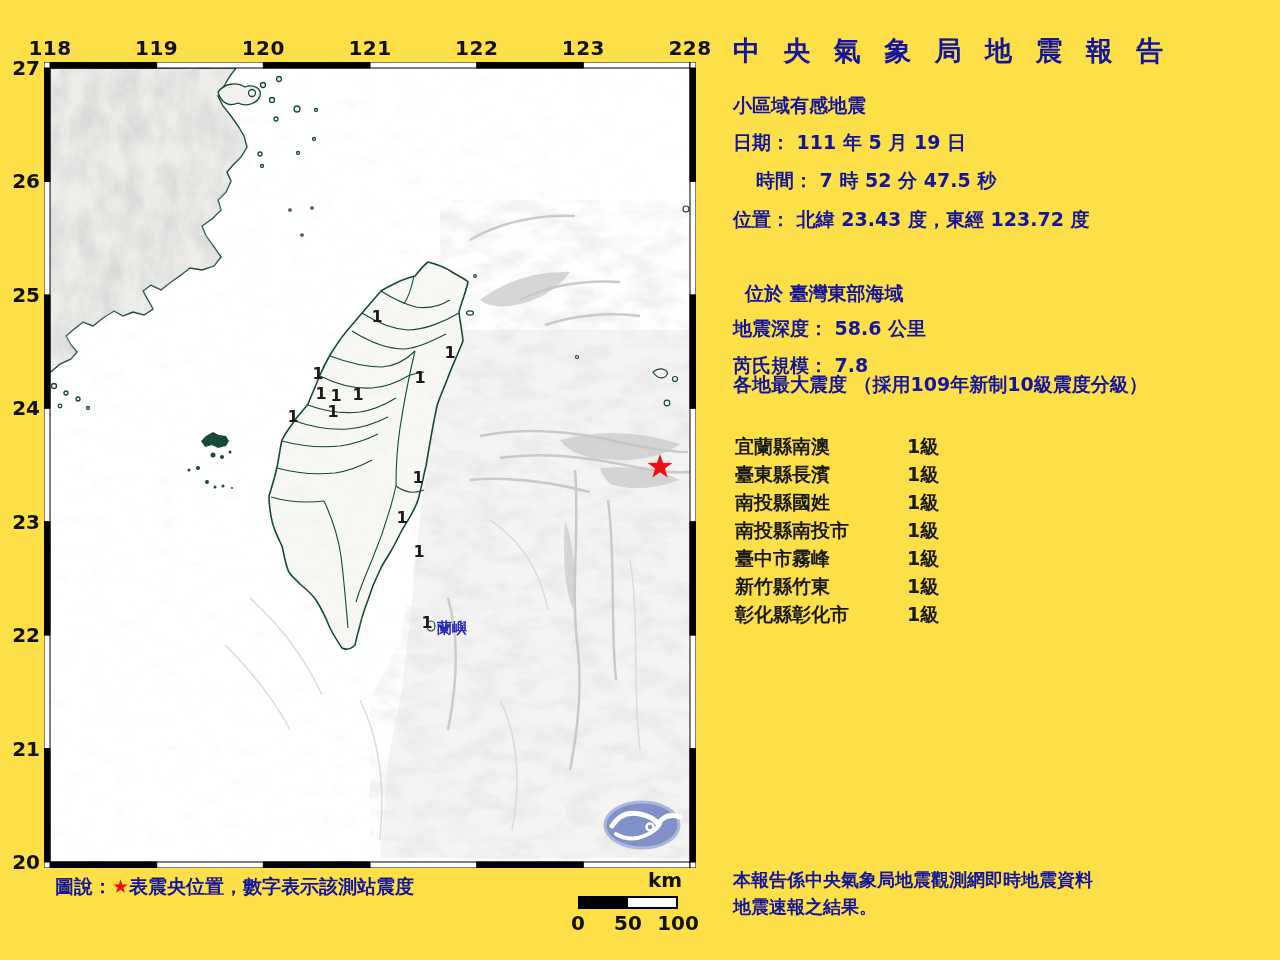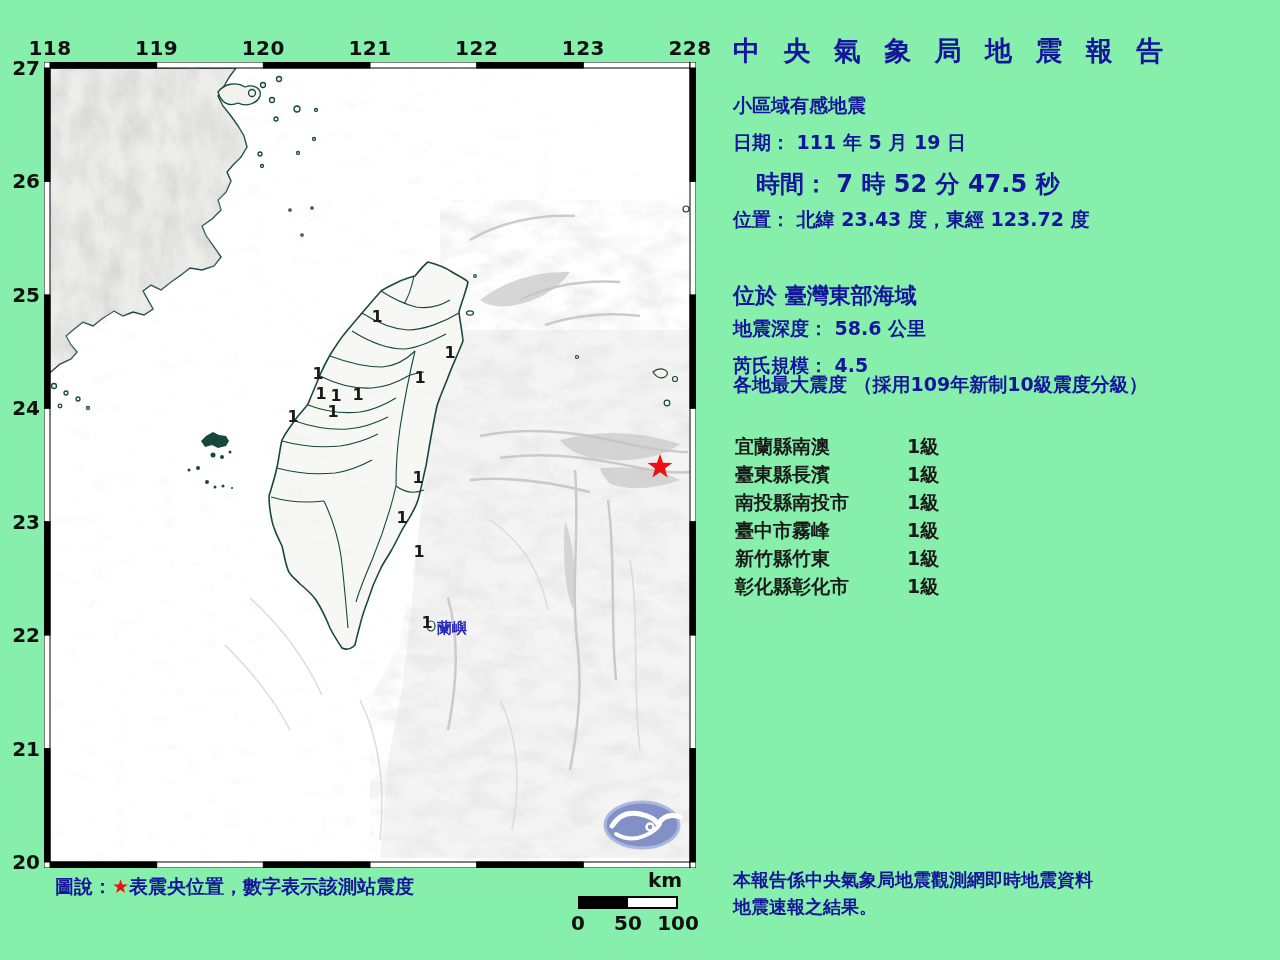--- a/index.html
+++ b/index.html
@@ -1,38 +1,38 @@
 <!DOCTYPE html>
 <html><head>
 <meta charset="utf-8">
 <style>
   * { margin:0; padding:0; box-sizing:border-box; }
   html,body { background:#ffffff; }
   .page {
-    position:relative; width:1280px; height:960px; background:#86efac;
+    position:relative; width:1280px; height:960px; background:#fde047;
     font-family:"DejaVu Sans", sans-serif; overflow:hidden;
   }
   
   .lon-label {
     position:absolute; top:36px; width:60px; text-align:center;
     font-size:20px; font-weight:600; color:#111; letter-spacing:0.5px;
   }
   .lat-label {
     position:absolute; left:2px; width:38px; text-align:right;
     font-size:20px; font-weight:600; color:#111; line-height:22px;
   }
   
   .rpt-line { position:absolute; left:733px; color:#15159b; font-weight:600; white-space:nowrap; }
   .rpt-title { top:33px; font-size:27px; font-weight:bold; letter-spacing:7px; }
   .rpt-sub   { top:93px;  font-size:19px; }
   .rpt-date  { top:130px; font-size:19px; }
-  .rpt-time  { top:168px; font-size:24px;padding-left:23px; }
+  .rpt-time  { top:168px; font-size:19px;padding-left:23px; }
   .rpt-loc   { top:207px; font-size:19px; }
   .rpt-rel   { top:245px; font-size:19px; }
-  .rpt-reg   { top:281px; font-size:22px; }
+  .rpt-reg   { top:281px; font-size:19px;margin-left:12px; }
   .rpt-dep   { top:316px; font-size:19px; }
   .rpt-mag   { top:353px; font-size:19px; }
   .rpt-maxi  { top:372px; font-size:19px; }
   .stations { position:absolute; left:735px; top:434px; }
   .station-row { height:28px; font-size:19px; font-weight:600; color:#1a1a1a; white-space:nowrap; }
   .station-name { display:inline-block; width:172px; }
   .rpt-note { top:866px; font-size:18px; line-height:27px; white-space:normal; width:480px; }
   
   .legend { position:absolute; left:55px; top:874px; font-size:19px; font-weight:600; color:#15159b; white-space:nowrap; }
   .legend .star { color:#ee1010; }
@@ -292,26 +292,27 @@
     </g>
   </svg>
 
   <div class="rpt-line rpt-title">中 央 氣 象 局 地 震 報 告</div>
   <div class="rpt-line rpt-sub">小區域有感地震</div>
   <div class="rpt-line rpt-date">日期：  111 年 5 月 19 日</div>
   <div class="rpt-line rpt-time">時間：  7 時 52 分 47.5 秒</div>
   <div class="rpt-line rpt-loc">位置：  北緯 23.43 度，東經 123.72 度</div>
   <div class="rpt-line rpt-reg">位於  臺灣東部海域</div>
   <div class="rpt-line rpt-dep">地震深度：  58.6  公里</div>
-  <div class="rpt-line rpt-mag">芮氏規模：  4.5</div>
+  <div class="rpt-line rpt-mag">芮氏規模：  7.8</div>
   <div class="rpt-line rpt-maxi">各地最大震度 （採用109年新制10級震度分級）</div>
 
   <div class="stations" id="stations">
       <div class="station-row"><span class="station-name">宜蘭縣南澳</span><span>1級</span></div>
       <div class="station-row"><span class="station-name">臺東縣長濱</span><span>1級</span></div>
+      <div class="station-row"><span class="station-name">南投縣國姓</span><span>1級</span></div>
       <div class="station-row"><span class="station-name">南投縣南投市</span><span>1級</span></div>
       <div class="station-row"><span class="station-name">臺中市霧峰</span><span>1級</span></div>
       <div class="station-row"><span class="station-name">新竹縣竹東</span><span>1級</span></div>
       <div class="station-row"><span class="station-name">彰化縣彰化市</span><span>1級</span></div>
     </div>
 
   <div class="rpt-line rpt-note">
     <span>本報告係中央氣象局地震觀測網即時地震資料</span><br>
     <span>地震速報之結果。</span>
   </div>

